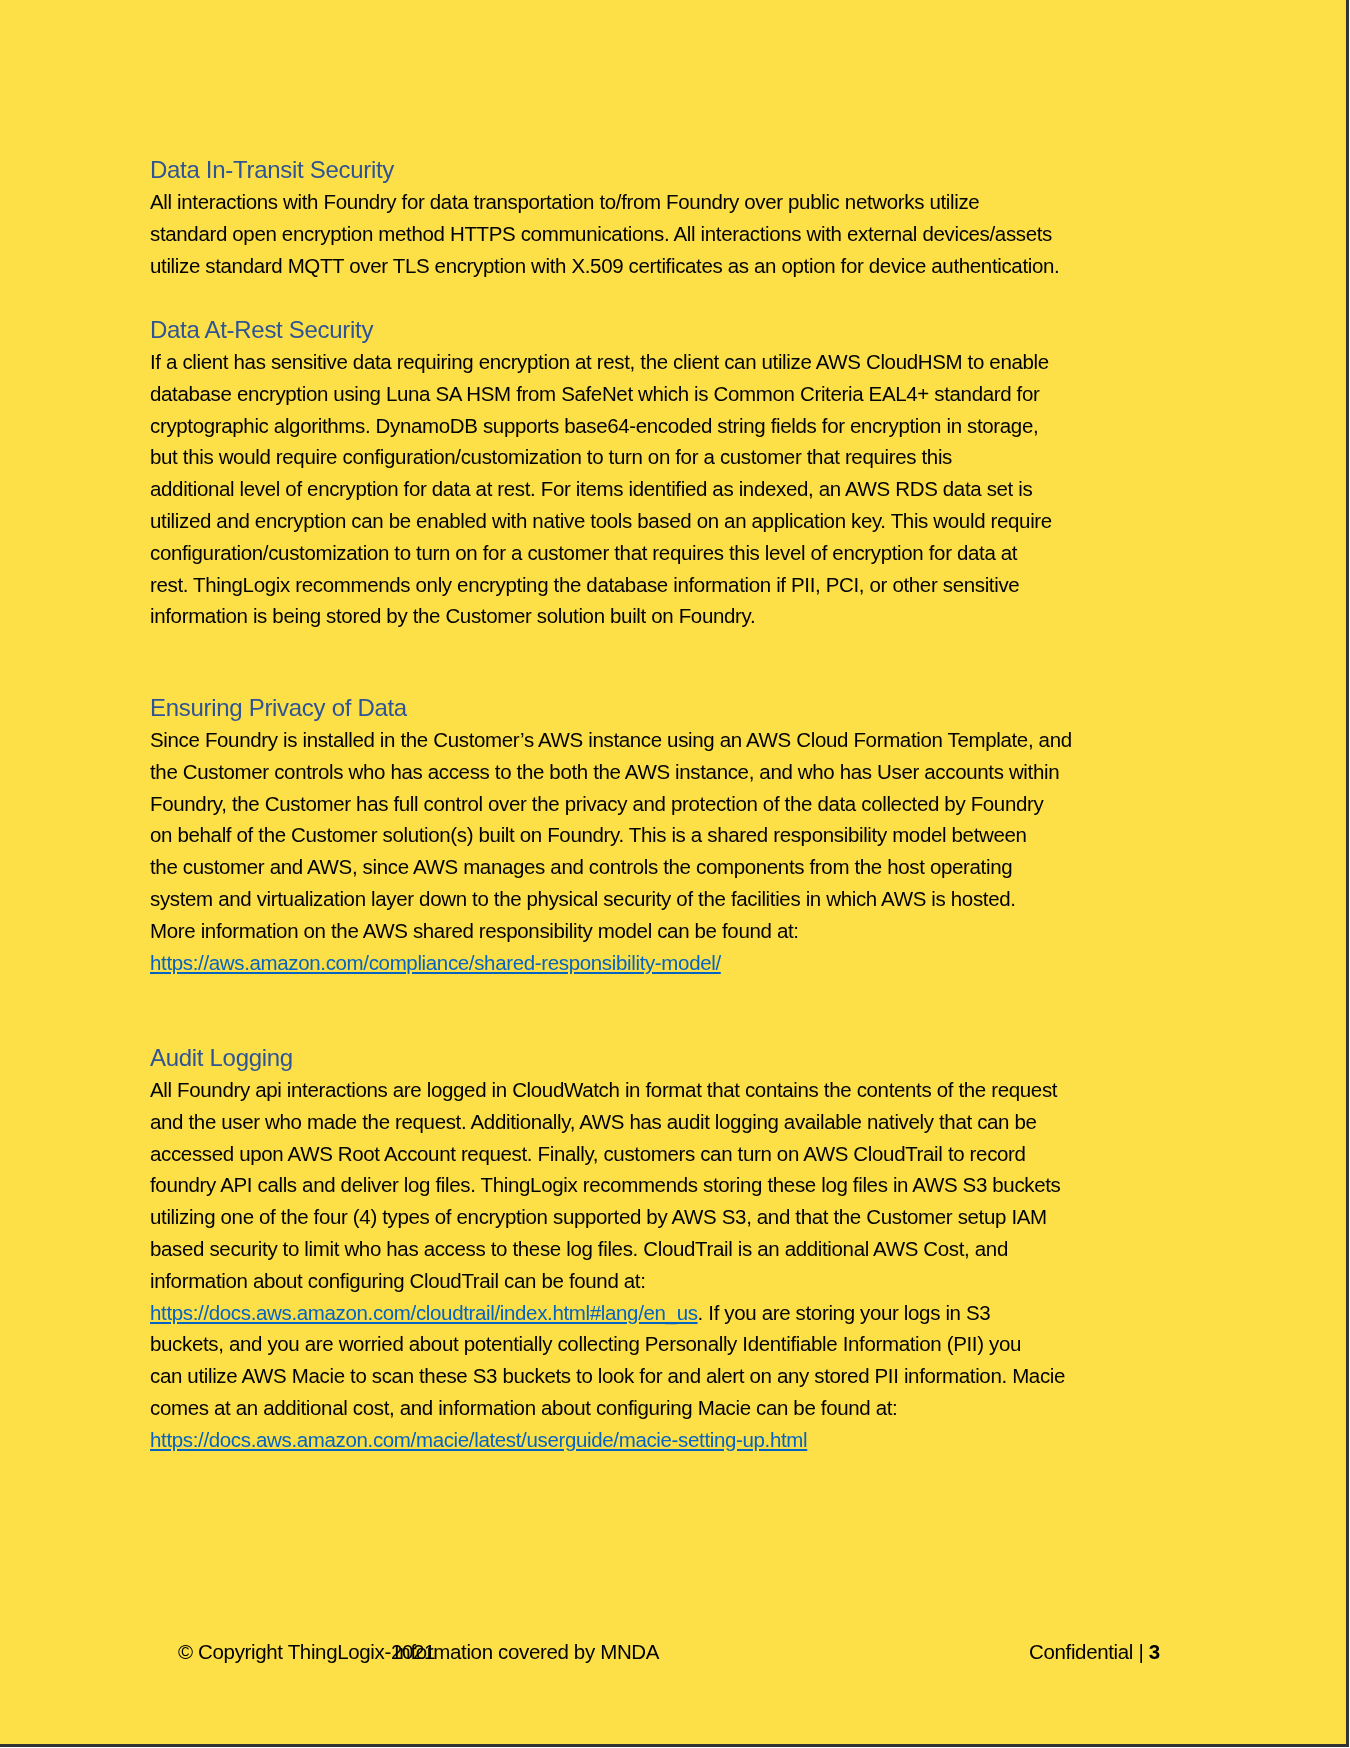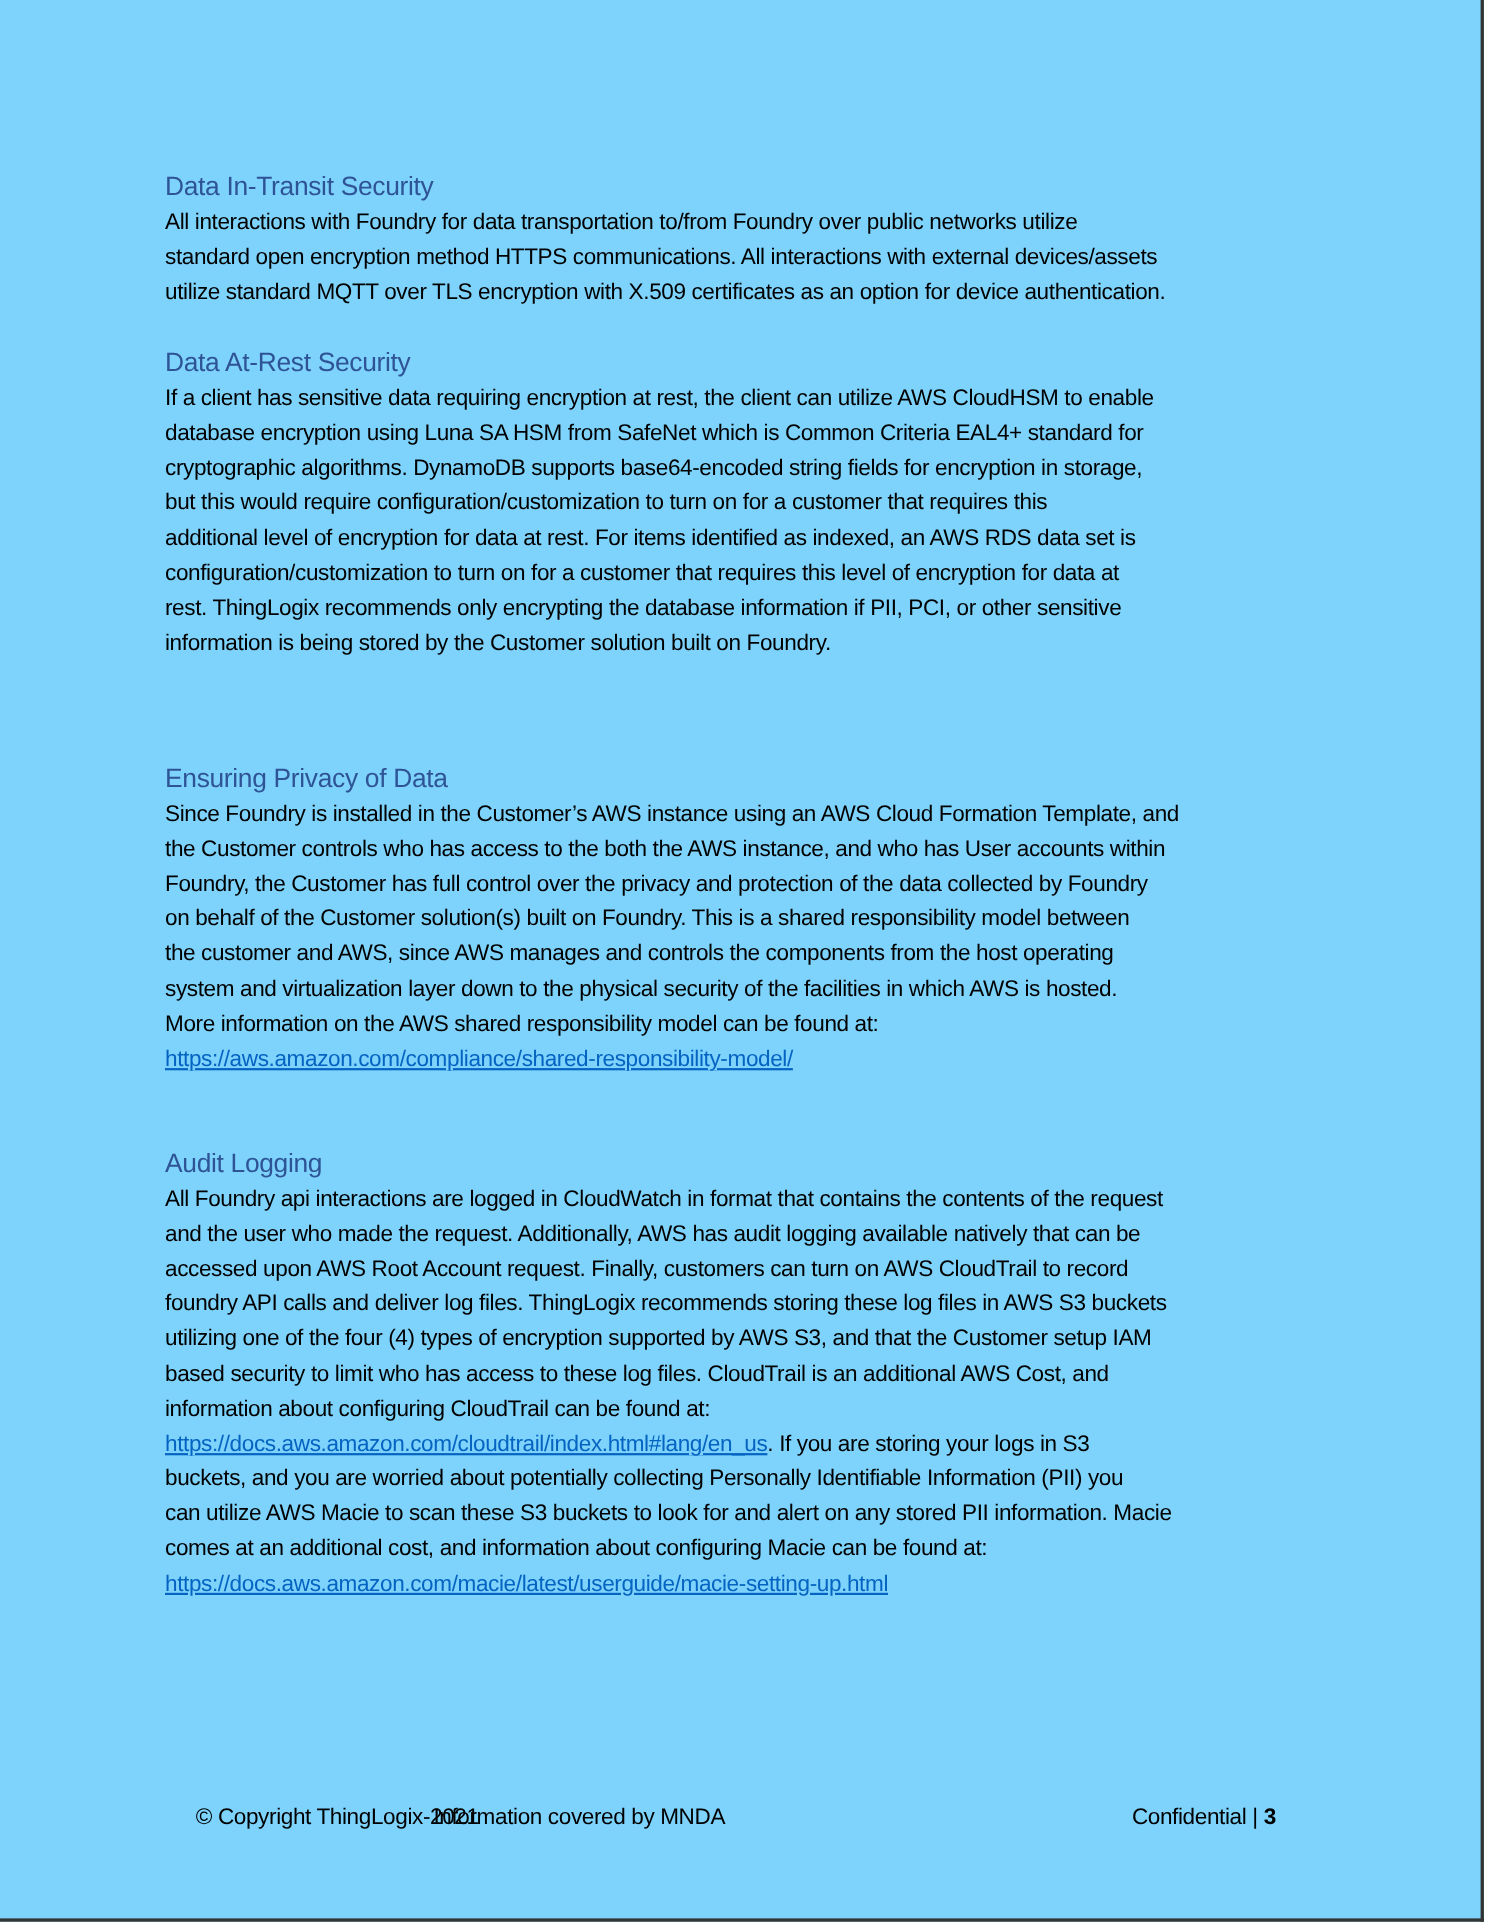--- a/index.html
+++ b/index.html
@@ -1,19 +1,19 @@
 <!DOCTYPE html>
 <html><head>
 <meta charset="utf-8">
 <style>
   html, body { margin: 0; padding: 0; background: #ffffff; }
   body { width: 1350px; height: 1748px; position: relative; overflow: hidden; }
   .page {
     position: absolute; left: 0; top: 0; width: 1346px; height: 1744px;
-    background: #7dd3fc;
+    background: #fde047;
     border-right: 3px solid #333333; border-bottom: 3px solid #333333;
   }
   .section { position: absolute; left: 150px; width: 1050px; }
   .heading {
     font-family: "Liberation Sans", sans-serif;
     font-size: 24px; line-height: 32px; color: #2F5496;
     margin: 0; font-weight: normal; letter-spacing: -0.3px; white-space: nowrap;
   }
   .line {
     font-family: "Liberation Sans", sans-serif;
@@ -44,20 +44,21 @@
     <div class="line">utilize standard MQTT over TLS encryption with X.509 certificates as an option for device authentication.</div>
   </div>
 
   <div class="section" style="top:314px;">
     <h2 class="heading">Data At-Rest Security</h2>
     <div class="line">If a client has sensitive data requiring encryption at rest, the client can utilize AWS CloudHSM to enable</div>
     <div class="line">database encryption using Luna SA HSM from SafeNet which is Common Criteria EAL4+ standard for</div>
     <div class="line">cryptographic algorithms.  DynamoDB supports base64-encoded string fields for encryption in storage,</div>
     <div class="line">but this would require configuration/customization to turn on for a customer that requires this</div>
     <div class="line">additional level of encryption for data at rest.  For items identified as indexed, an AWS RDS data set is</div>
+    <div class="line">utilized and encryption can be enabled with native tools based on an application key. This would require</div>
     <div class="line">configuration/customization to turn on for a customer that requires this level of encryption for data at</div>
     <div class="line">rest. ThingLogix recommends only encrypting the database information if PII, PCI, or other sensitive</div>
     <div class="line">information is being stored by the Customer solution built on Foundry.</div>
   </div>
 
   <div class="section" style="top:692px;">
     <h2 class="heading">Ensuring Privacy of Data</h2>
     <div class="line">Since Foundry is installed in the Customer’s AWS instance using an AWS Cloud Formation Template, and</div>
     <div class="line">the Customer controls who has access to the both the AWS instance, and who has User accounts within</div>
     <div class="line">Foundry, the Customer has full control over the privacy and protection of the data collected by Foundry</div>

